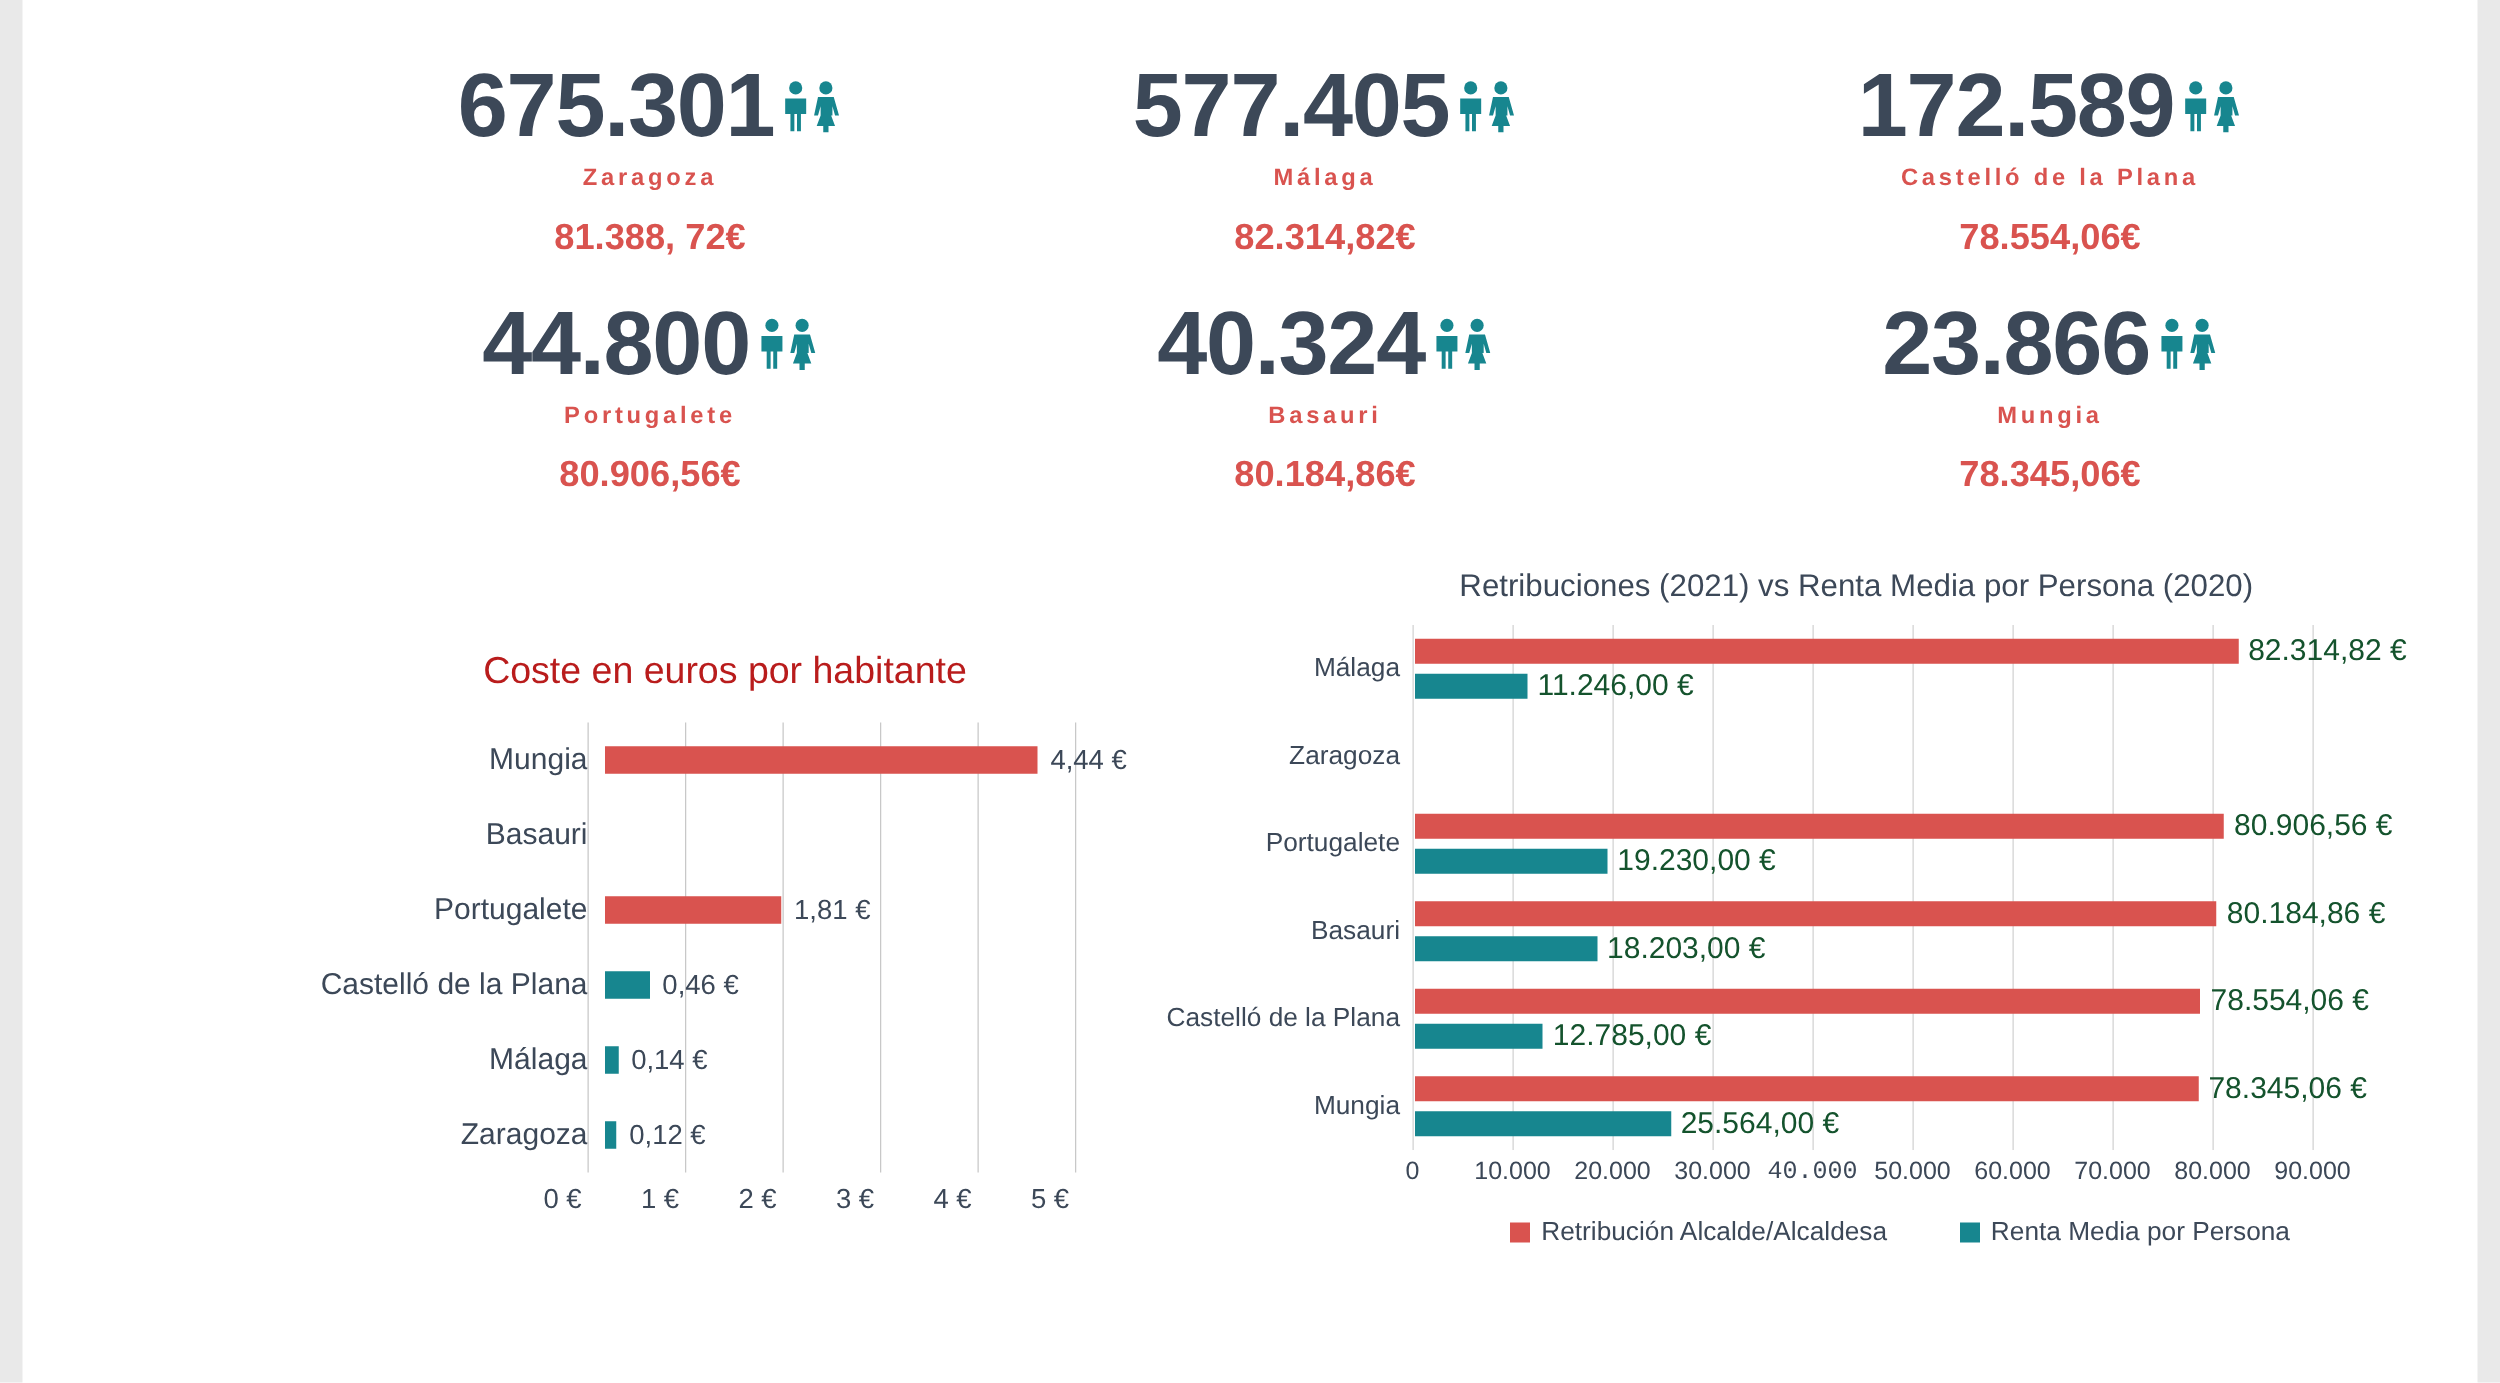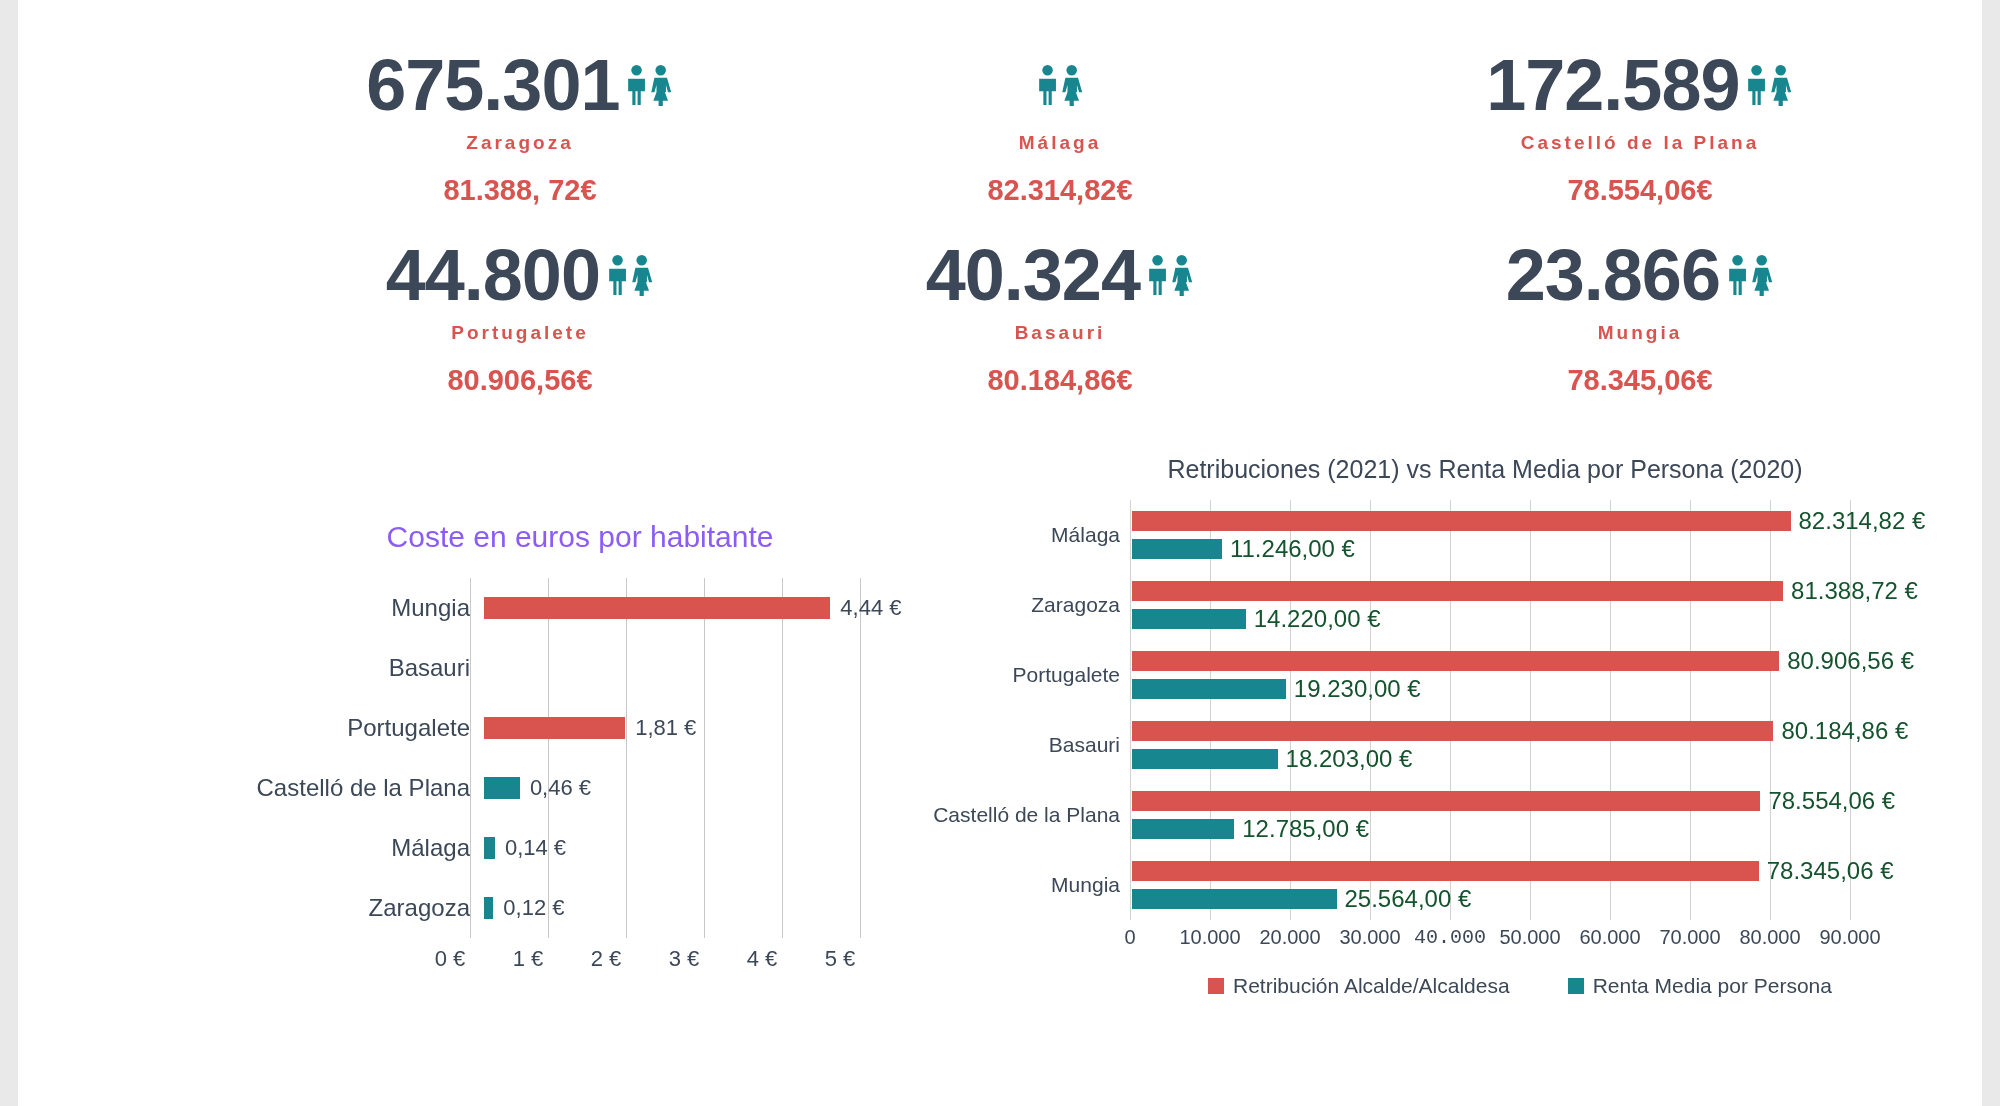--- a/index.html
+++ b/index.html
@@ -74,21 +74,21 @@
   
   .chart-left {
     position: absolute;
     left: 190px;
     top: 520px;
     width: 720px;
     height: 520px;
   }
   .chart-left .title {
     font-size: 30px;
-    color: #8b5cf6;
+    color: #b91c1c;
     text-align: center;
     margin-left: 60px;
     margin-bottom: 24px;
   }
   .lc-plot {
     position: relative;
     height: 360px;
     margin-left: 20px;
   }
   .lc-row {
@@ -270,20 +270,21 @@
               <circle cx="34" cy="6" r="5"></circle>
               <path d="M28 13 h12 l4 14 h-3 l-2 -7 v7 h-1 l3 8 h-5 v5 h-4 v-5 h-5 l3 -8 v-7 l-2 7 h-3 z"></path>
             </g>
           </svg></span>
       </div>
       <div class="kpi-city">Zaragoza</div>
       <div class="kpi-amount">81.388, 72€</div>
     </div>
     <div class="kpi">
       <div class="kpi-top">
+        <span class="kpi-number">577.405</span>
         <span class="kpi-people"><svg width="48.3" height="42" viewBox="0 0 46 40" xmlns="http://www.w3.org/2000/svg">
             <g fill="#17868f">
               <circle cx="11" cy="6" r="5"></circle>
               <path d="M3 14 h16 v12 h-4 v13 h-3 v-13 h-2 v13 h-3 v-13 h-4 z"></path>
               <circle cx="34" cy="6" r="5"></circle>
               <path d="M28 13 h12 l4 14 h-3 l-2 -7 v7 h-1 l3 8 h-5 v5 h-4 v-5 h-5 l3 -8 v-7 l-2 7 h-3 z"></path>
             </g>
           </svg></span>
       </div>
       <div class="kpi-city">Málaga</div>
@@ -437,30 +438,20 @@
               <div class="rc-val">82.314,82 €</div>
             </div>
             <div class="rc-bar bot">
               <div class="fill" style="width:89.968px"></div>
               <div class="rc-val">11.246,00 €</div>
             </div>
           </div>
         </div>
         <div class="rc-group">
           <div class="rc-label">Zaragoza</div>
-          <div class="rc-bars">
-            <div class="rc-bar top">
-              <div class="fill" style="width:651.1097599999999px"></div>
-              <div class="rc-val">81.388,72 €</div>
-            </div>
-            <div class="rc-bar bot">
-              <div class="fill" style="width:113.76px"></div>
-              <div class="rc-val">14.220,00 €</div>
-            </div>
-          </div>
         </div>
         <div class="rc-group">
           <div class="rc-label">Portugalete</div>
           <div class="rc-bars">
             <div class="rc-bar top">
               <div class="fill" style="width:647.25248px"></div>
               <div class="rc-val">80.906,56 €</div>
             </div>
             <div class="rc-bar bot">
               <div class="fill" style="width:153.84px"></div>

